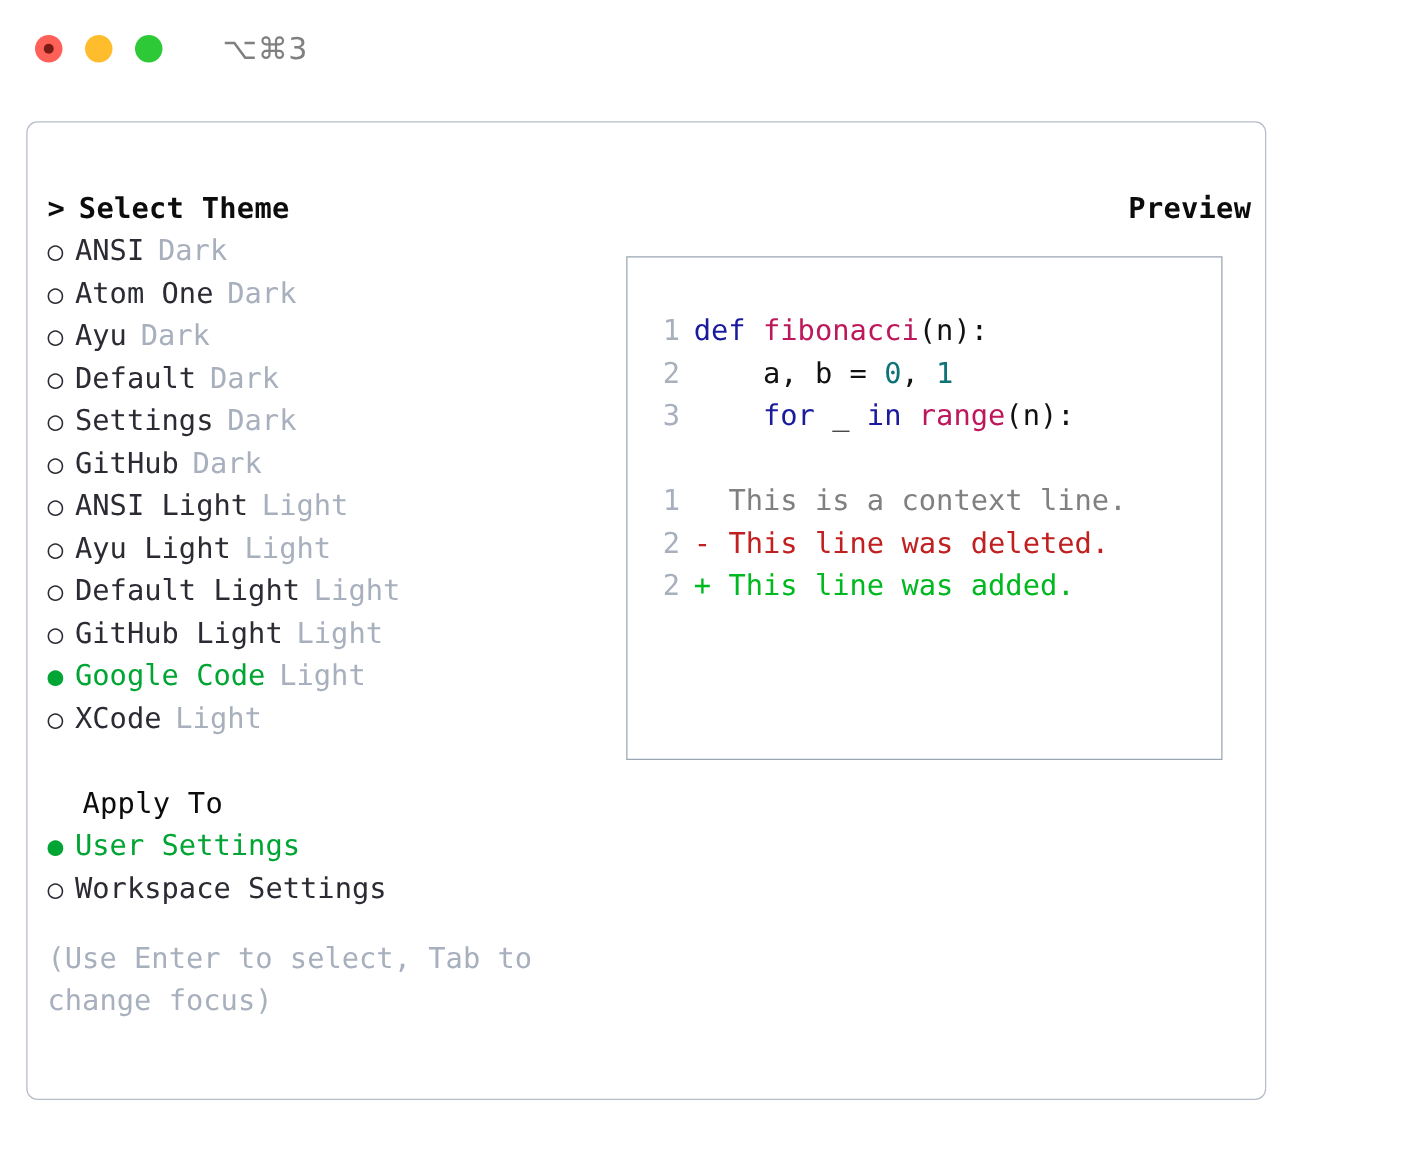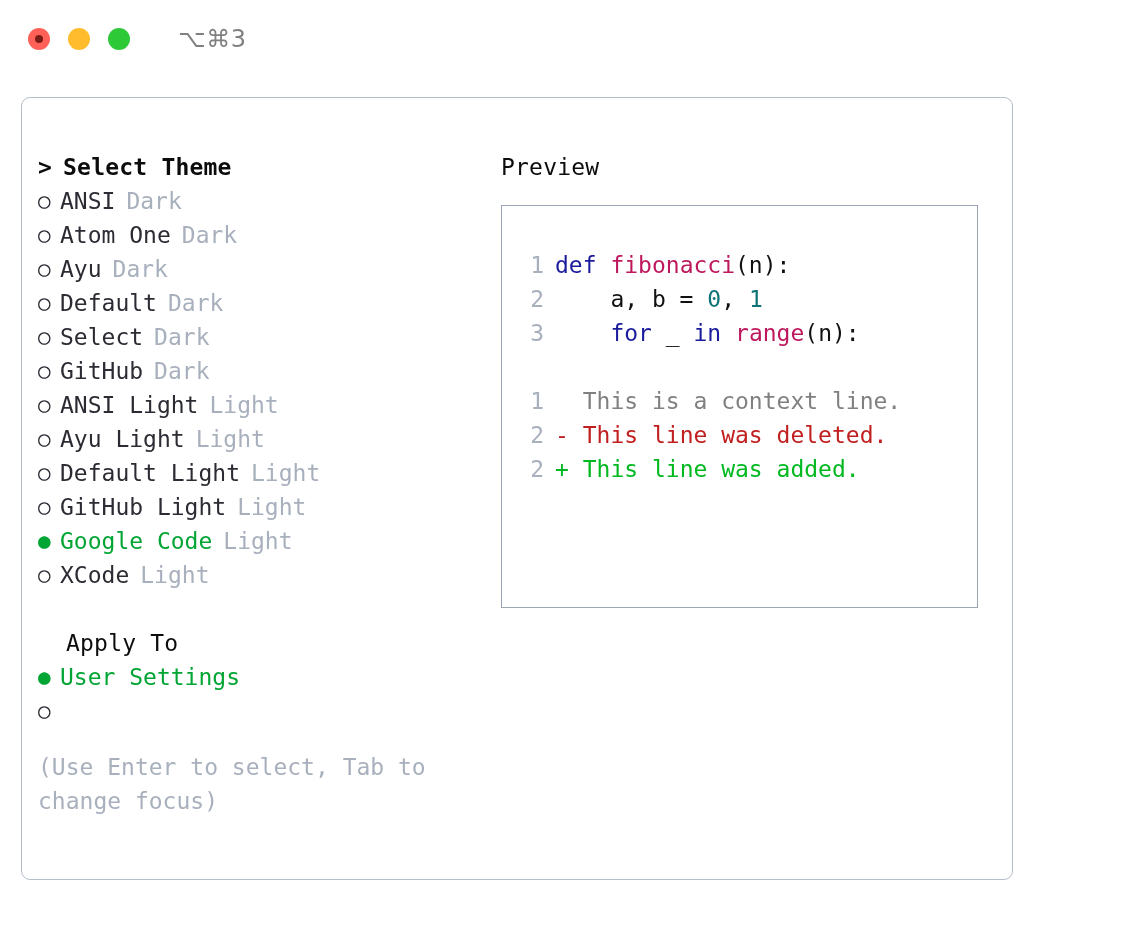--- a/index.html
+++ b/index.html
@@ -138,25 +138,26 @@
 
   
   .right-col {
     position: absolute;
     left: 479px;
     top: 52px;
     width: 500px;
   }
   .preview-title {
     font-size: 23px;
-    font-weight: normal;
+    font-weight: bold;
     color: #0c0c0c;
     letter-spacing: 0.2px;
     height: 34px;
     line-height: 34px;
+    text-align: right;
   }
   .preview-box {
     margin-top: 21px;
     width: 477px;
     height: 403px;
     border: 1.5px solid #9aa5b4;
     box-sizing: border-box;
     background: #ffffff;
     padding: 42px 0 0 20px;
   }
@@ -222,21 +223,21 @@
               <span class="name">Ayu</span>
               <span class="tag">Dark</span>
             </div>
             <div class="row">
               <span class="bullet">○</span>
               <span class="name">Default</span>
               <span class="tag">Dark</span>
             </div>
             <div class="row">
               <span class="bullet">○</span>
-              <span class="name">Select</span>
+              <span class="name">Settings</span>
               <span class="tag">Dark</span>
             </div>
             <div class="row">
               <span class="bullet">○</span>
               <span class="name">GitHub</span>
               <span class="tag">Dark</span>
             </div>
             <div class="row">
               <span class="bullet">○</span>
               <span class="name">ANSI Light</span>
@@ -275,20 +276,21 @@
           <span class="group-title">Apply To</span>
         </div>
 
         <div id="apply-list">
             <div class="row">
               <span class="bullet sel">●</span>
               <span class="name sel">User Settings</span>
             </div>
             <div class="row">
               <span class="bullet">○</span>
+              <span class="name">Workspace Settings</span>
             </div>
           </div>
 
         <div class="hint">(Use Enter to select, Tab to change focus)</div>
       </div>
 
       <div class="right-col">
         <div class="preview-title">Preview</div>
         <div class="preview-box">
           <div id="code-block">

